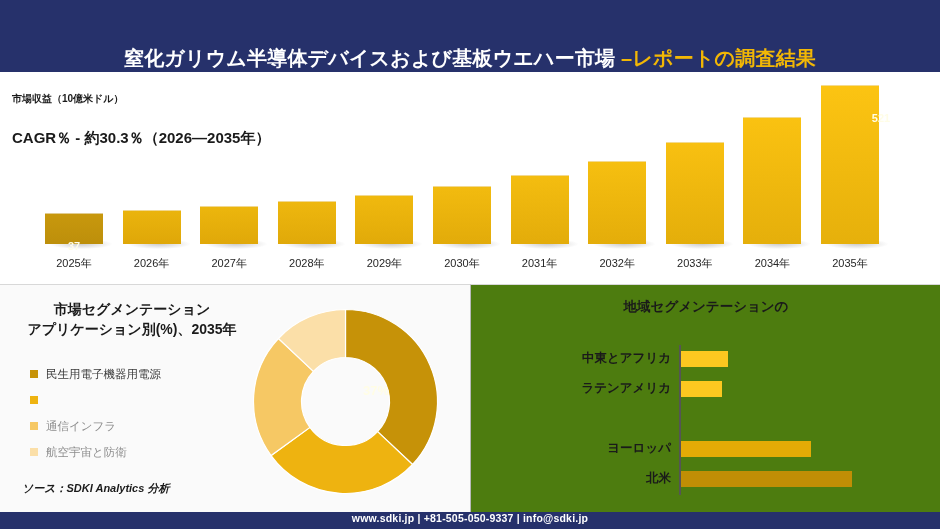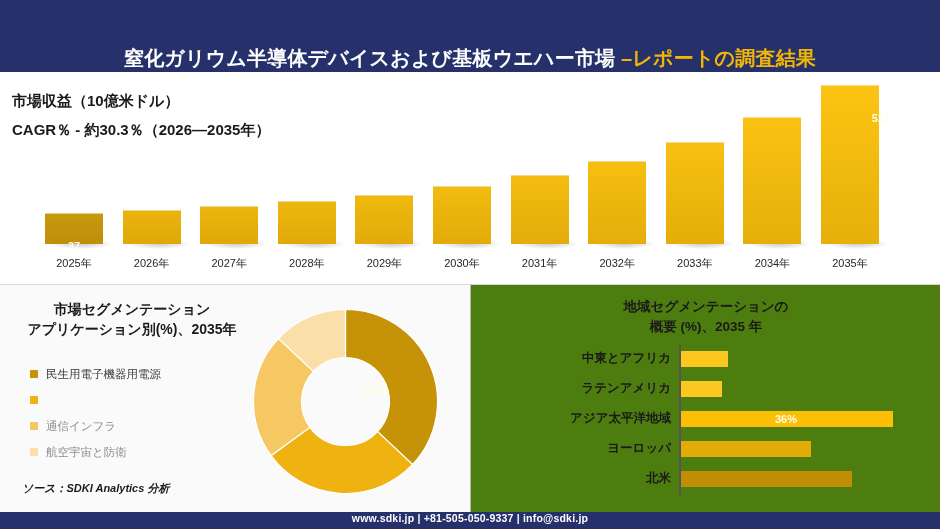--- a/index.html
+++ b/index.html
@@ -19,21 +19,21 @@
   }
   .header-title{
     font-size:20px;font-weight:bold;color:#ffffff;letter-spacing:.2px;
     white-space:nowrap;
   }
   .header-title .accent{color:#f2b705;}
 
   
   .bar-block{position:absolute;left:0;top:72px;width:940px;height:212px;background:#fff;}
   .axis-titles{position:absolute;left:12px;top:20px;}
-  .axis-titles .l1{font-size:15px;font-weight:bold;color:#1a1a1a;margin-bottom:10px;}
+  .axis-titles .l1{font-size:10px;font-weight:bold;color:#1a1a1a;margin-bottom:23px;}
   .axis-titles .l2{font-size:15px;font-weight:bold;color:#1a1a1a;}
 
   .bars{position:absolute;left:0;top:0;width:940px;height:212px;}
   .bar-item{position:absolute;bottom:40px;width:58px;}
   .bar-shadow{
     position:absolute;left:5px;bottom:-5px;width:62px;height:10px;
     background:radial-gradient(ellipse at 50% 50%,rgba(120,120,120,.38) 0%,rgba(120,120,120,0) 72%);
   }
   .bar-rect{
     position:absolute;left:0;bottom:0;width:58px;
@@ -209,37 +209,31 @@
             <path d="M 28.070436517504845 156.57624321090753 A 92 92 0 0 1 35.434886277230135 39.521666254560635 L 70.42538039345789 72.3799273391377 A 44 44 0 0 0 66.90325224750231 128.3625511008688 Z" fill="#f6c864" stroke="#ffffff" stroke-width="1.2"></path>
             <path d="M 35.434886277230135 39.521666254560635 A 92 92 0 0 1 102.49999999999999 10.5 L 102.49999999999999 58.5 A 44 44 0 0 0 70.42538039345789 72.3799273391377 Z" fill="#fbdfa8" stroke="#ffffff" stroke-width="1.2"></path>
           </svg>
         <div class="donut-pct">37%</div>
       </div>
     </div>
 
     <div class="panel-right">
       <div class="reg-title">
         <div>地域セグメンテーションの</div>
-        <div>概要 (%)、2035 年</div>
       </div>
       <div class="reg-chart" id="region-chart">
         <div class="reg-axis"></div>
       <div class="reg-row" style="top: 0px;">
             <div class="reg-name">中東とアフリカ</div>
             <div class="reg-bar" style="width: 47.1111px; background: rgb(252, 200, 32);"></div>
           </div>
           <div class="reg-row" style="top: 30px;">
             <div class="reg-name">ラテンアメリカ</div>
             <div class="reg-bar" style="width: 41.2222px; background: rgb(252, 200, 32);"></div>
           </div>
-          <div class="reg-row" style="top: 60px;">
-            <div class="reg-name">アジア太平洋地域</div>
-            <div class="reg-bar" style="width: 212px; background: rgb(252, 190, 7);"></div>
-            <div class="reg-bar-val" style="left: 304px;">36%</div>
-          </div>
           <div class="reg-row" style="top: 90px;">
             <div class="reg-name">ヨーロッパ</div>
             <div class="reg-bar" style="width: 129.556px; background: rgb(227, 171, 6);"></div>
           </div>
           <div class="reg-row" style="top: 120px;">
             <div class="reg-name">北米</div>
             <div class="reg-bar" style="width: 170.778px; background: rgb(192, 142, 5);"></div>
           </div>
         </div>
     </div>

